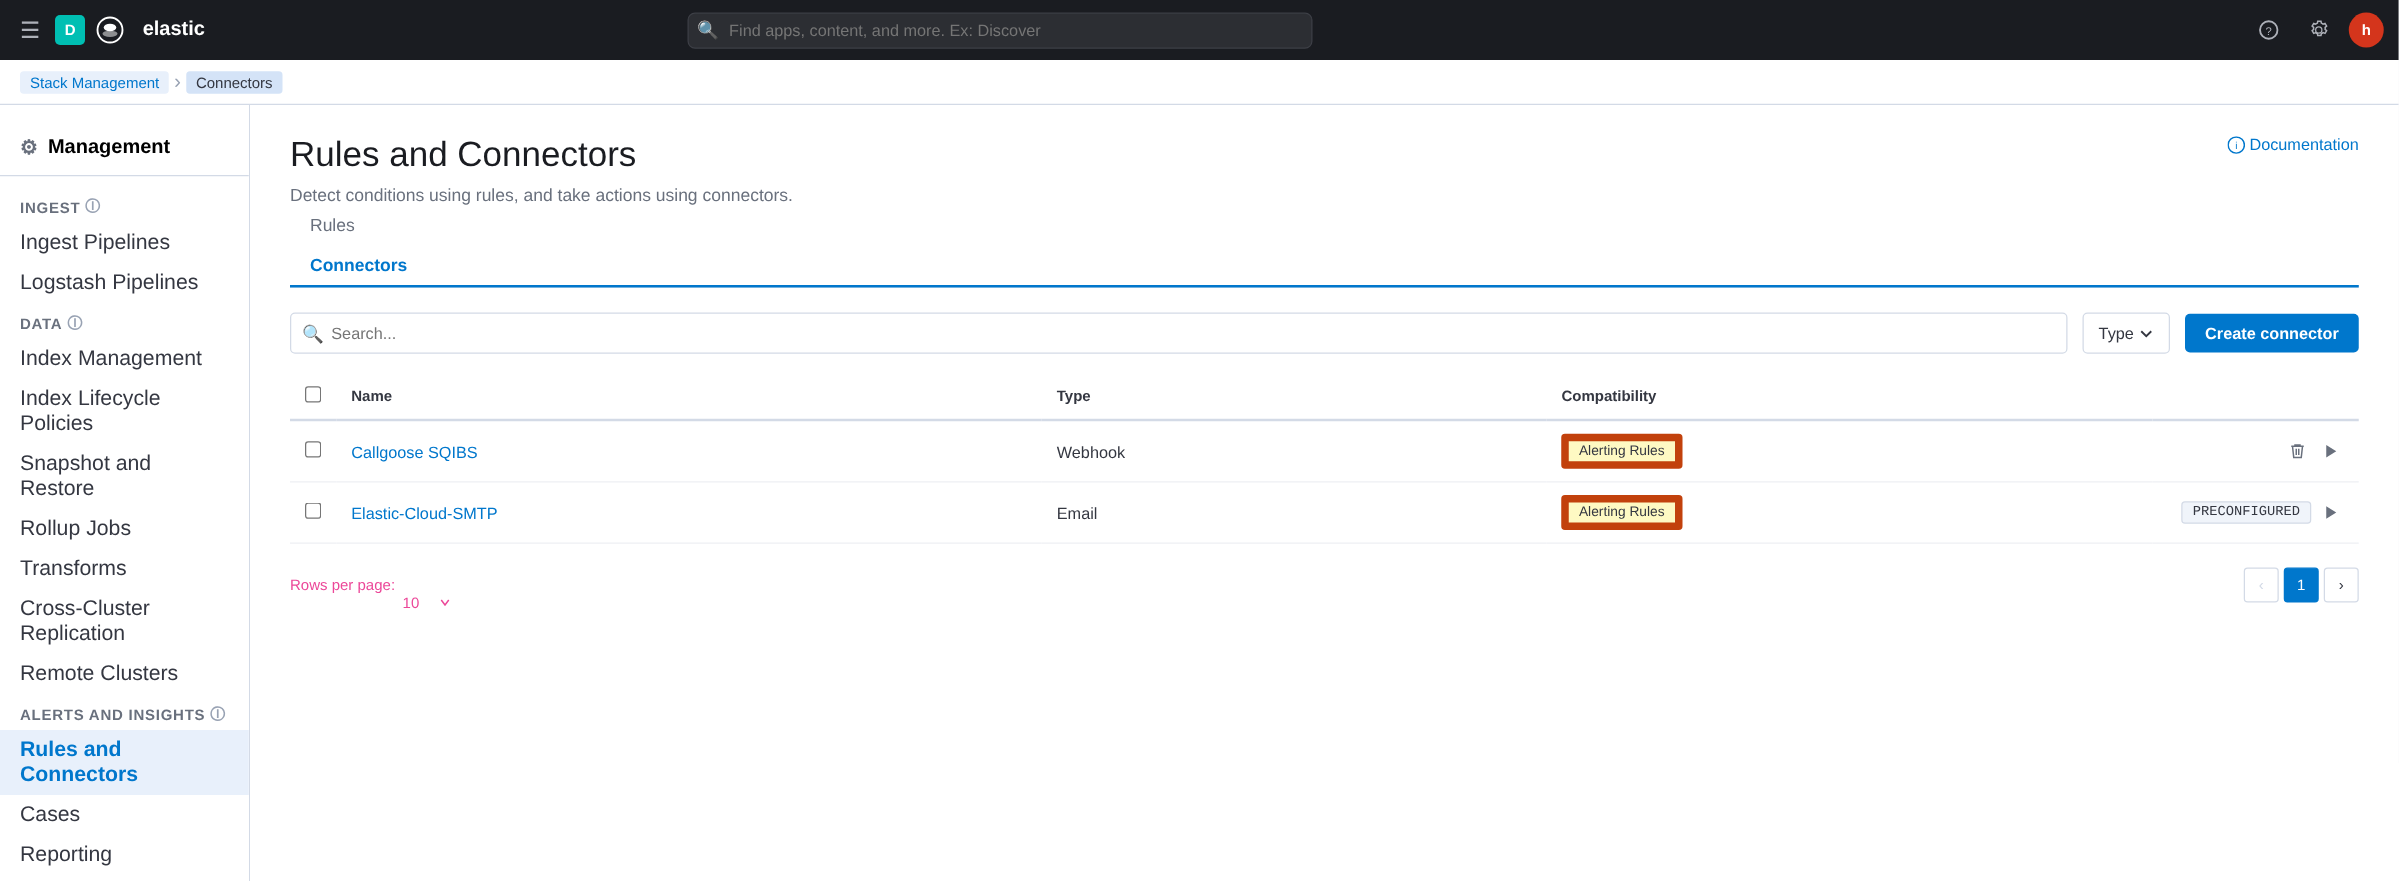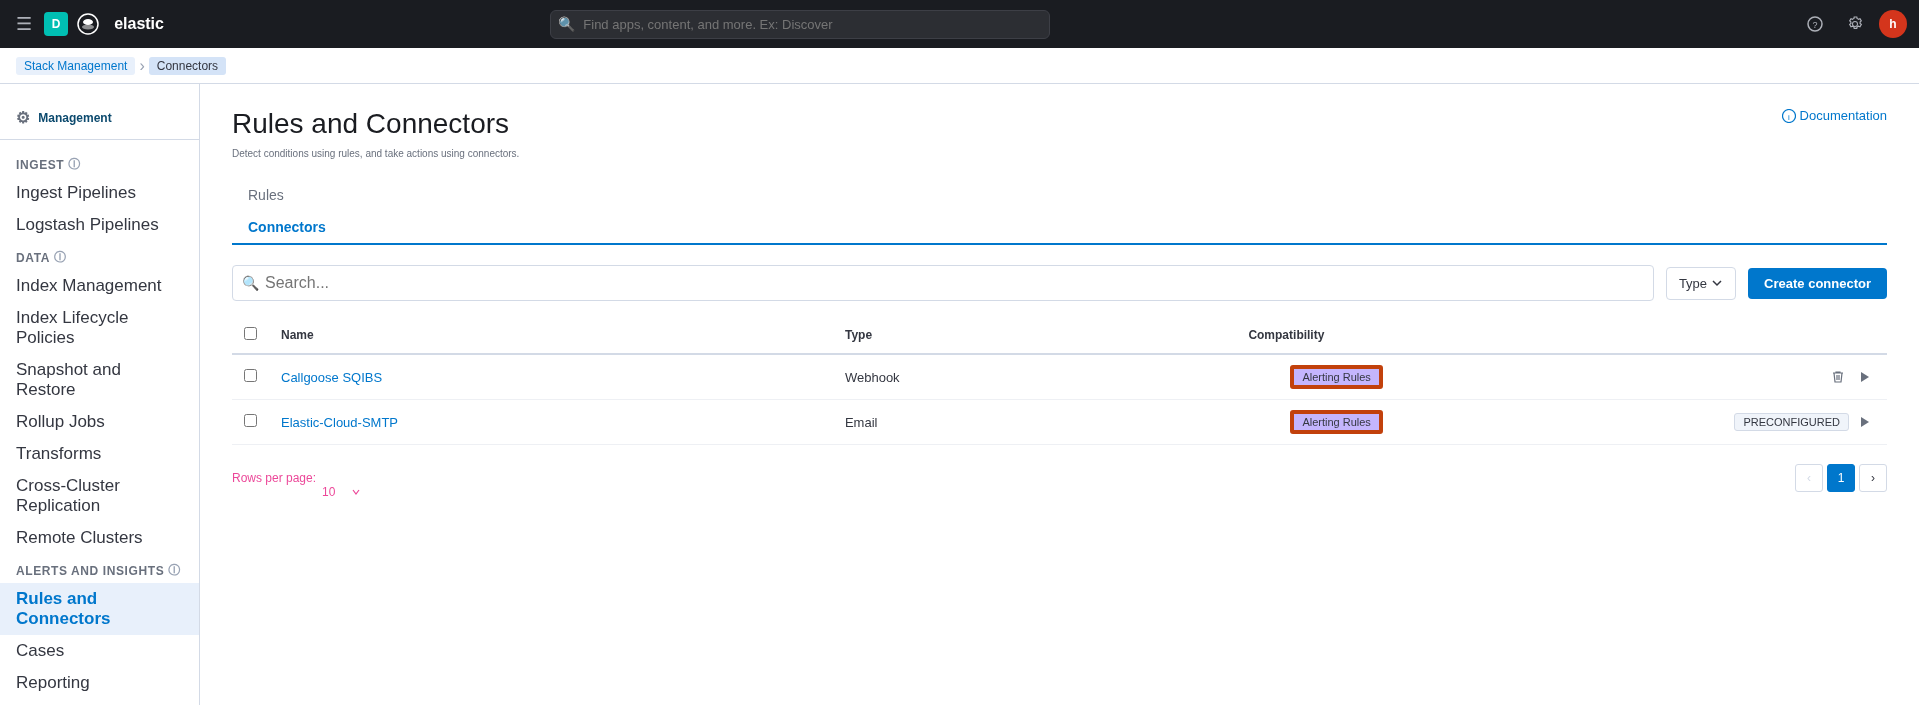--- a/index.html
+++ b/index.html
@@ -193,41 +193,40 @@
       padding: 8px 16px 12px;
       border-bottom: 1px solid #d3dae6;
       margin-bottom: 8px;
     }
     .mgmt-header .gear-icon {
       color: #69707d;
       font-size: 16px;
     }
     .mgmt-header span {
       font-weight: 700;
-      font-size: 12px;
-      color: #0c4a6e;
+      font-size: 16px;
+      color: #000000;
     }
 
     
     .main-content {
       flex: 1;
       background: #fff;
       overflow-y: auto;
       padding: 24px 32px;
     }
     .page-title {
       font-size: 28px;
       font-weight: 300;
       color: #1a1c21;
       margin-bottom: 8px;
     }
     .page-subtitle {
-      font-size: 10px;
+      font-size: 14px;
       color: #69707d;
-      margin-bottom: 20px;
     }
     .page-header-row {
       display: flex;
       align-items: flex-start;
       justify-content: space-between;
     }
     .doc-link {
       display: flex;
       align-items: center;
       gap: 4px;
@@ -266,21 +265,21 @@
     }
     .search-box {
       flex: 1;
       position: relative;
     }
     .search-box input {
       width: 100%;
       border: 1px solid #d3dae6;
       border-radius: 4px;
       padding: 8px 12px 8px 32px;
-      font-size: 16px;
+      font-size: 13px;
       color: #343741;
       outline: none;
     }
     .search-box .search-icon {
       position: absolute;
       left: 10px;
       top: 50%;
       transform: translateY(-50%);
       color: #98a2b3;
     }
@@ -344,37 +343,37 @@
 
     .badge {
       display: inline-flex;
       align-items: center;
       padding: 2px 8px;
       border-radius: 3px;
       font-size: 11px;
       font-weight: 500;
     }
     .badge-alerting {
-      background: #c4b5fd;
-      color: #343741;
-      border: 4px solid #c2410c;
-      margin-left: 42px;
+      background: #fef9c3;
+      color: #343741;
+      border: 6px solid #c2410c;
     }
     .badge-preconfigured {
       background: #f0f4fa;
       color: #343741;
       border: 1px solid #d3dae6;
       font-size: 11px;
     }
 
     .row-actions {
       display: flex;
       align-items: center;
       justify-content: flex-end;
       gap: 4px;
+      font-family: Liberation Mono, monospace;
     }
     .action-btn {
       background: none;
       border: none;
       cursor: pointer;
       color: #69707d;
       padding: 4px;
       border-radius: 3px;
       display: flex;
       align-items: center;

